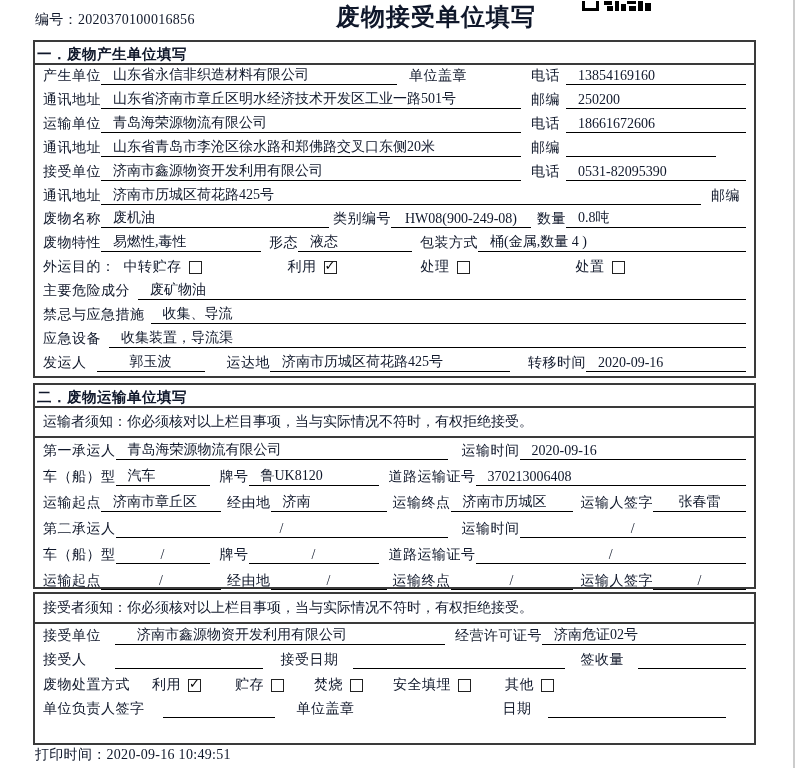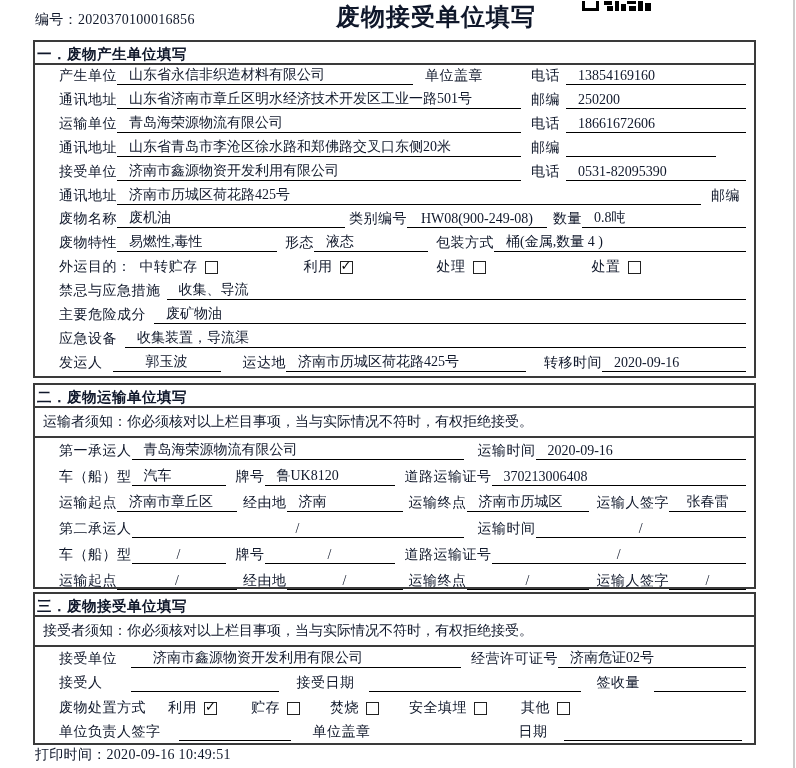--- a/index.html
+++ b/index.html
@@ -16,21 +16,21 @@
 
   .box { position:absolute; left:33px; width:723px; border:2px solid #3a3a3a; box-sizing:border-box; background:#fff; }
   .sec1 { top:40px;  height:338px; }
   .sec2 { top:383px; height:206px; }
   .sec3 { top:592px; height:153px; }
 
   .sec-title { height:23px; box-sizing:border-box; border-bottom:2px solid #3a3a3a;
     font-weight:bold; font-size:14.5px; padding:3px 2px 0; letter-spacing:0.5px; }
   .notice { height:30px; box-sizing:border-box; border-bottom:2px solid #3a3a3a;
     display:flex; align-items:center; padding:0 8px; }
-  .rows { display:flex; flex-direction:column;padding-left:16px; }
+  .rows { display:flex; flex-direction:column; }
   .sec1 .rows { height:311px; }
   .sec2 .rows { height:156px;border-radius:20px; }
   .sec3 .rows { height:98px; }
   .r { flex:1; display:flex; align-items:flex-end; padding:0 8px 4px 8px; }
   .lbl { white-space:nowrap; letter-spacing:0.5px; }
   .fill { border-bottom:1px solid #000; padding:0 10px 0 12px; white-space:nowrap;
     box-sizing:border-box; min-height:16px; overflow:hidden; }
   .grow { flex:1; }
   .ctr { text-align:center; padding:0 4px; }
 
@@ -141,27 +141,27 @@
         <span class="cb"></span>
         <span class="lbl" style="margin-left:86px">利用</span>
         <span class="cb checked"></span>
         <span class="lbl" style="margin-left:84px">处理</span>
         <span class="cb"></span>
         <span class="lbl" style="margin-left:106px">处置</span>
         <span class="cb"></span>
       </div>
 
       <div class="r">
+        <span class="lbl">主要危险成分</span>
+        <span class="fill grow" style="margin-left:8px">废矿物油</span>
+      </div>
+
+      <div class="r">
         <span class="lbl">禁忌与应急措施</span>
         <span class="fill grow" style="margin-left:6px">收集、导流</span>
-      </div>
-
-      <div class="r">
-        <span class="lbl">主要危险成分</span>
-        <span class="fill grow" style="margin-left:8px">废矿物油</span>
       </div>
 
       <div class="r">
         <span class="lbl">应急设备</span>
         <span class="fill grow" style="margin-left:8px">收集装置，导流渠</span>
       </div>
 
       <div class="r">
         <span class="lbl">发运人</span>
         <span class="fill ctr" style="width:108px;margin-left:10px">郭玉波</span>
@@ -232,21 +232,20 @@
         <span class="lbl" style="margin-left:6px">运输终点</span>
         <span class="fill ctr" style="width:122px">/</span>
         <span class="lbl" style="margin-left:8px">运输人签字</span>
         <span class="fill grow ctr">/</span>
       </div>
 
     </div>
   </div>
 
   <div class="box sec3">
-    <div class="sec-title">三．废物接受单位填写</div>
     <div class="notice">
       <span>接受者须知：你必须核对以上栏目事项，当与实际情况不符时，有权拒绝接受。</span>
     </div>
     <div class="rows">
 
       <div class="r">
         <span class="lbl">接受单位</span>
         <span class="fill" style="width:330px;margin-left:14px;padding-left:22px">济南市鑫源物资开发利用有限公司</span>
         <span class="lbl" style="margin-left:10px">经营许可证号</span>
         <span class="fill grow">济南危证02号</span>

